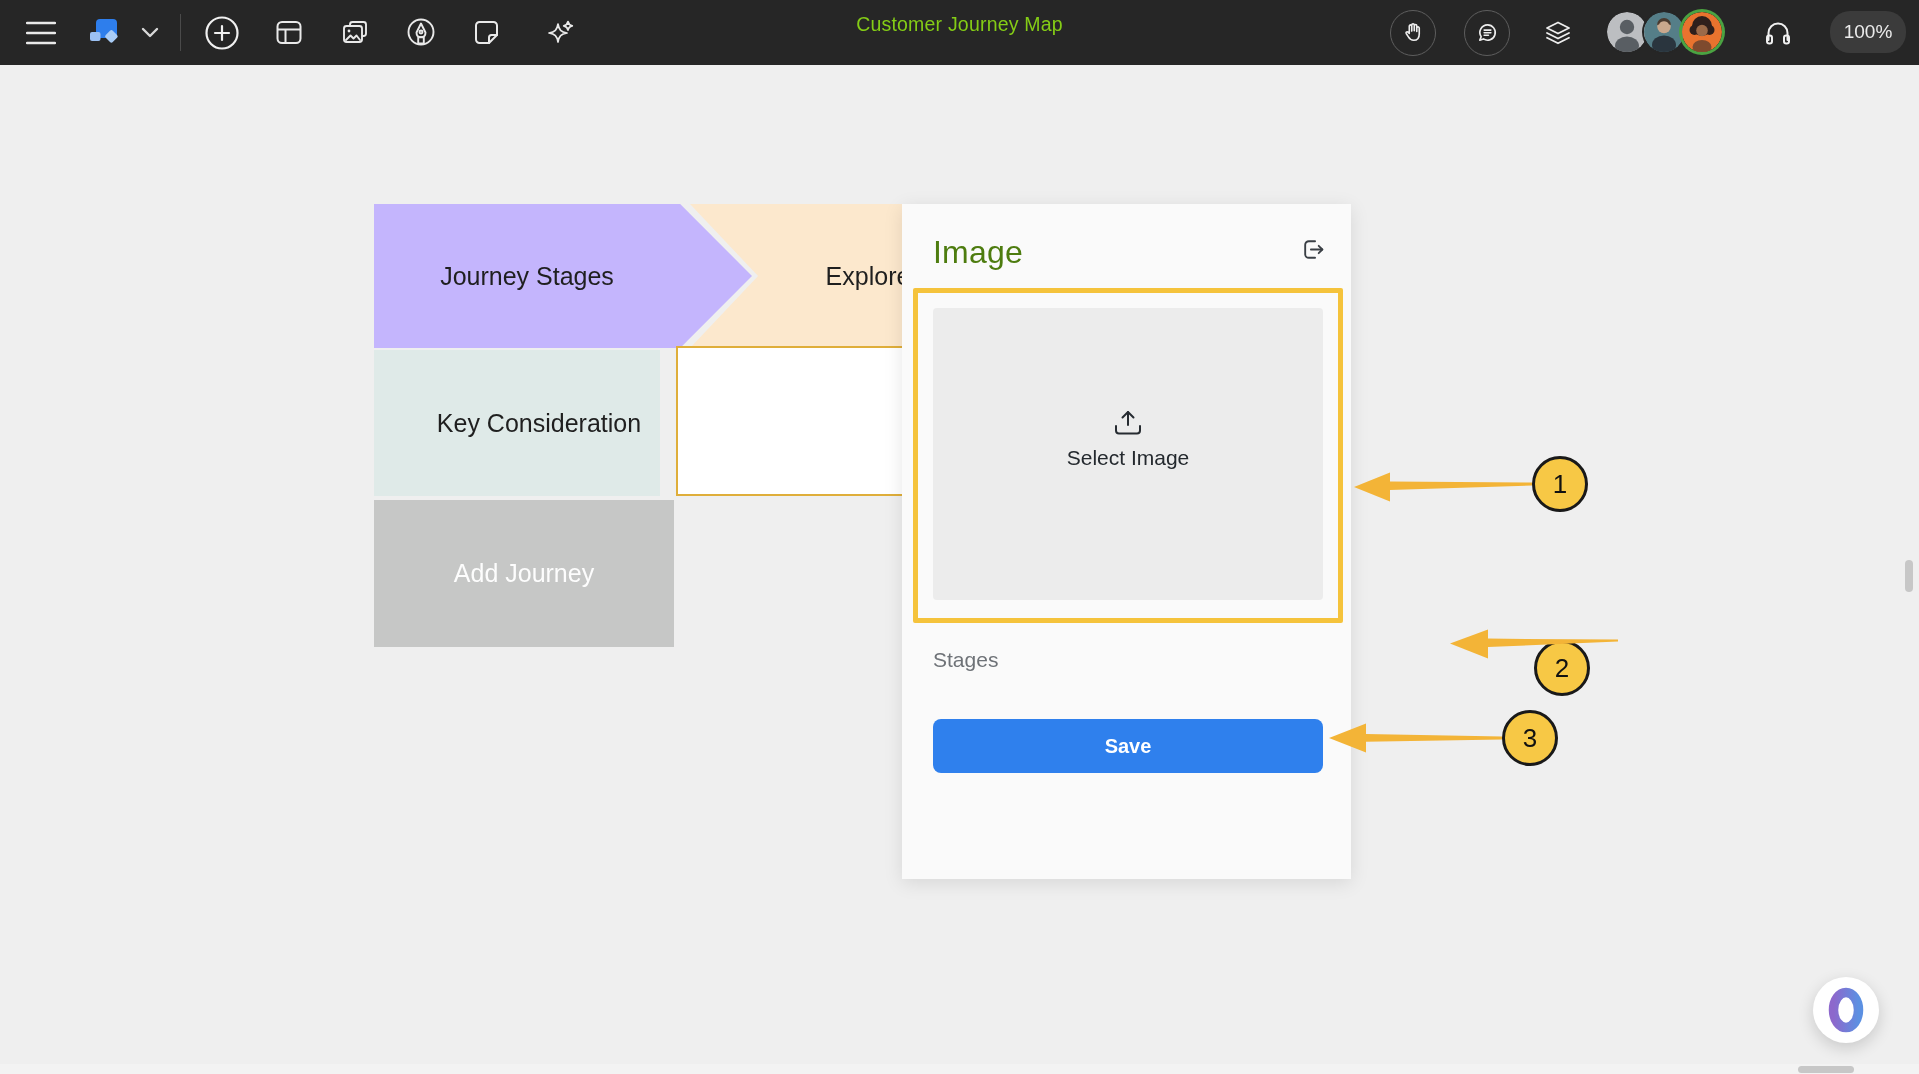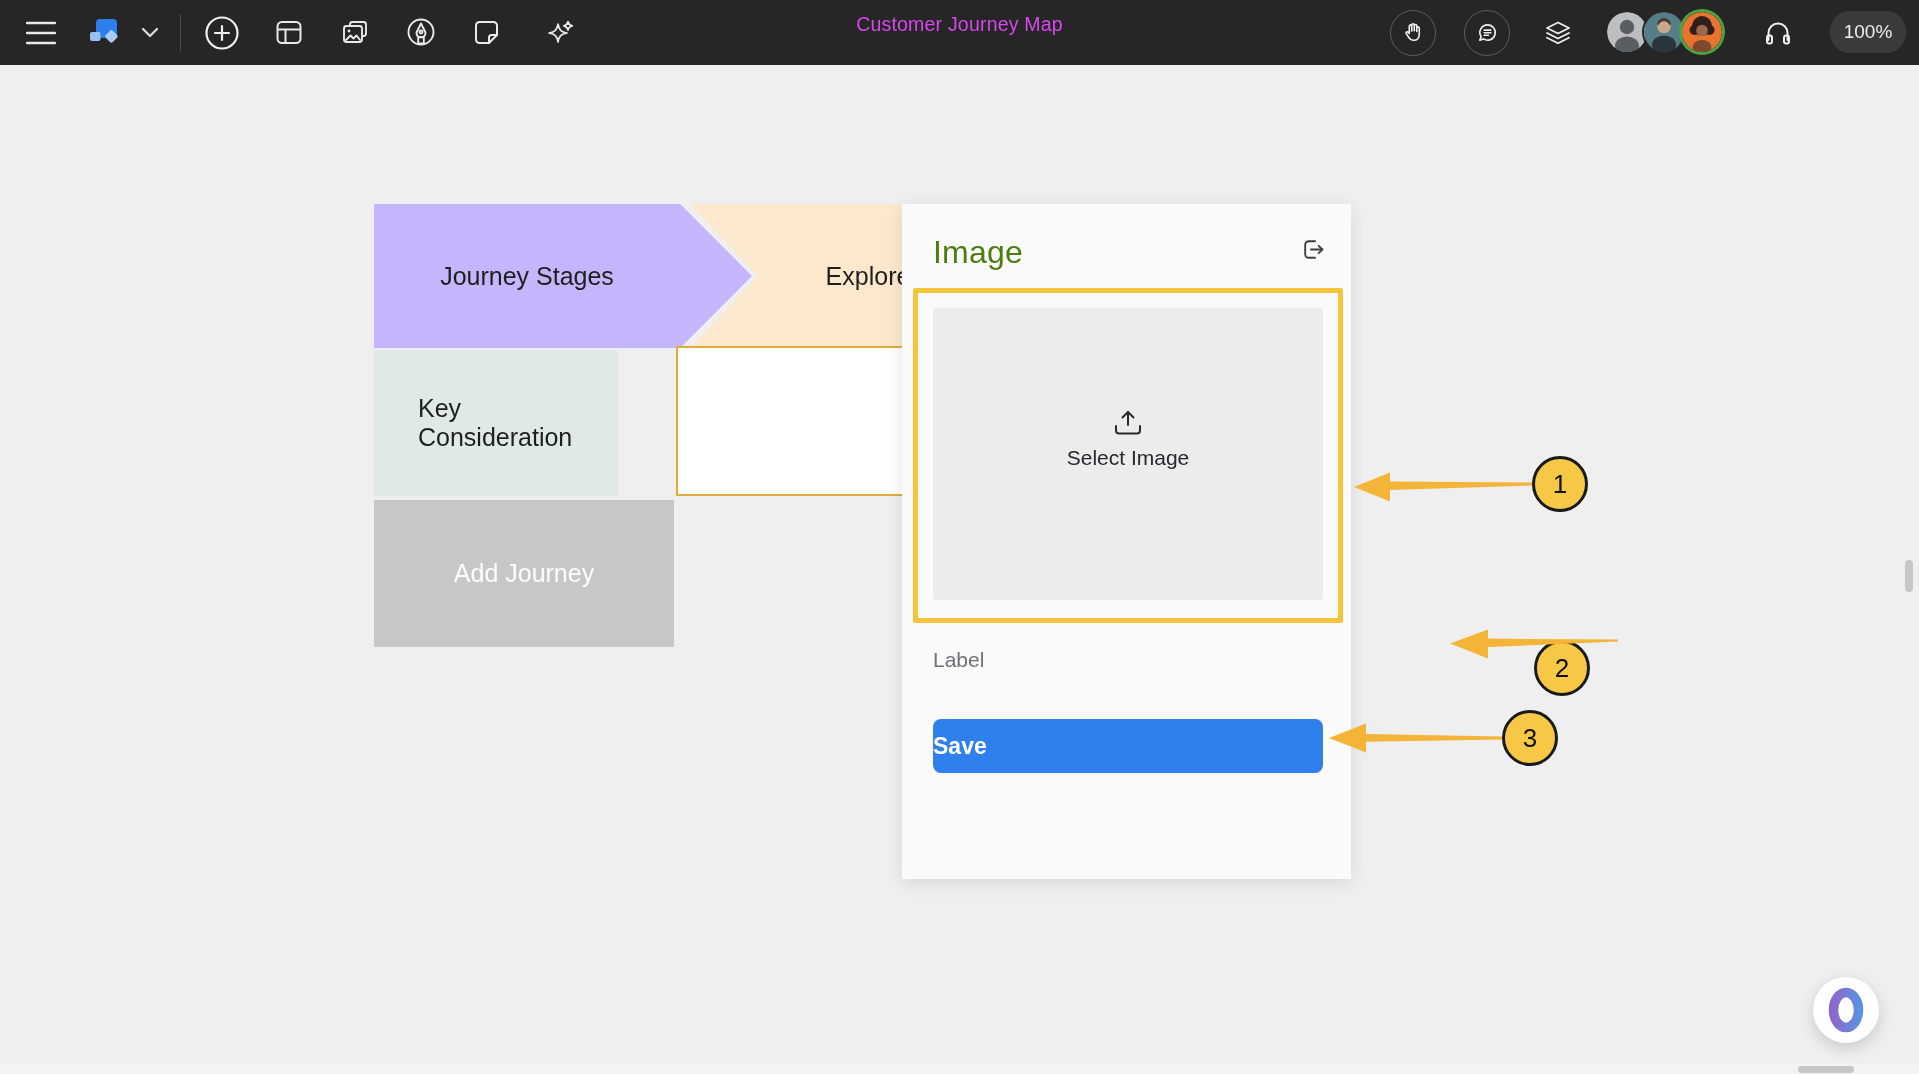--- a/index.html
+++ b/index.html
@@ -16,21 +16,21 @@
     position:absolute; left:0; top:0; width:1919px; height:65px;
     background:#262626; z-index:60;
   }
   .tb-btn {
     position:absolute; top:0; height:65px; display:flex;
     align-items:center; justify-content:center; cursor:pointer;
   }
   .tb-title {
     position:absolute; left:0; top:0; width:100%; height:49px;
     display:flex; align-items:center; justify-content:center;
-    color:#d946ef; font-size:19.5px; letter-spacing:.2px; pointer-events:none;text-align:center;
+    color:#84cc16; font-size:19.5px; letter-spacing:.2px; pointer-events:none;text-align:center;
   }
   .tb-divider { position:absolute; left:180px; top:14px; width:1px; height:37px; background:#4A4A4A; }
   .circle-wrap {
     width:46px; height:46px; border-radius:50%; border:1.5px solid #5E5E5E;
     display:flex; align-items:center; justify-content:center;
   }
   .avatar {
     position:absolute; top:12px; width:40px; height:40px; border-radius:50%;
     overflow:hidden; box-shadow:0 0 0 2px #262626;
   }
@@ -55,21 +55,21 @@
   .cell-explore {
     left:690px; top:204px; width:360px; height:144px; background:#FCE8CD;
     clip-path:polygon(0 0, 80% 0, 100% 50%, 80% 100%, 0 100%, 18.9% 50%);
     padding-left:68px; padding-right:72px;
   }
   .cell-selected {
     left:676px; top:346px; width:380px; height:150px; background:#FFFFFF;
     border:2px solid #DFAE3A; z-index:3;
   }
   .cell-key {
-    left:374px; top:350px; width:244px; height:146px; background:#DFEAE8;padding-left:44px;
+    left:374px; top:350px; width:286px; height:146px; background:#DFEAE8;padding-left:44px;
   }
   .cell-add {
     left:374px; top:500px; width:300px; height:147px; background:#C6C7C6;
     color:#FDFDFD;
   }
 
   
   .panel {
     position:absolute; left:902px; top:204px; width:449px; height:675px;
     background:#FAFAFA; box-shadow:0 4px 18px rgba(0,0,0,.10); z-index:20;
@@ -87,22 +87,22 @@
     position:absolute; left:31px; top:104px; width:390px; height:292px;
     background:#ECECEC; border-radius:4px; cursor:pointer;
     display:flex; flex-direction:column; align-items:center; justify-content:center;
   }
   .upload-area .up-txt { margin-top:6px; transform:translateY(-14px); font-size:21px; color:#24292E; }
   .upload-area svg { transform:translateY(-16px); }
   .panel-label { position:absolute; left:31px; top:444px; font-size:21px; color:#6E7277; }
   .save-btn {
     position:absolute; left:31px; top:515px; width:390px; height:54px;
     background:#2F80ED; border:none; border-radius:8px; color:#FFFFFF;
-    font-size:23px; font-weight:600; font-family:"Liberation Sans",sans-serif;
-    display:flex; align-items:center; justify-content:flex-start; cursor:pointer;
+    font-size:20px; font-weight:600; font-family:"Liberation Sans",sans-serif;
+    display:flex; align-items:center; justify-content:center; cursor:pointer;
   }
 
   
   .badge {
     position:absolute; width:56px; height:56px; border-radius:50%;
     background:#F7C845; border:3.5px solid #191919; color:#111111;
     font-size:26px; font-weight:500;
     display:flex; align-items:center; justify-content:center; z-index:40;
   }
   .badge1 { left:1532px; top:456px; }
@@ -320,21 +320,21 @@
     <svg width="34" height="30" viewBox="0 0 34 30">
       <g fill="none" stroke="#262B31" stroke-width="2" stroke-linecap="round" stroke-linejoin="round">
         <line x1="17" y1="4" x2="17" y2="17"></line>
         <polyline points="11.5,9.5 17,4 22.5,9.5"></polyline>
         <path d="M5 18 v4.5 a3 3 0 0 0 3 3 h18 a3 3 0 0 0 3 -3 V18"></path>
       </g>
     </svg>
     <div class="up-txt">Select Image</div>
   </div>
 
-  <div class="panel-label">Label</div>
+  <div class="panel-label">Stages</div>
 
   <div class="save-btn">
     <span>Save</span>
   </div>
 </div>
 
 <div class="badge badge1">
   <span>1</span>
 </div>
 <div class="badge badge2">

